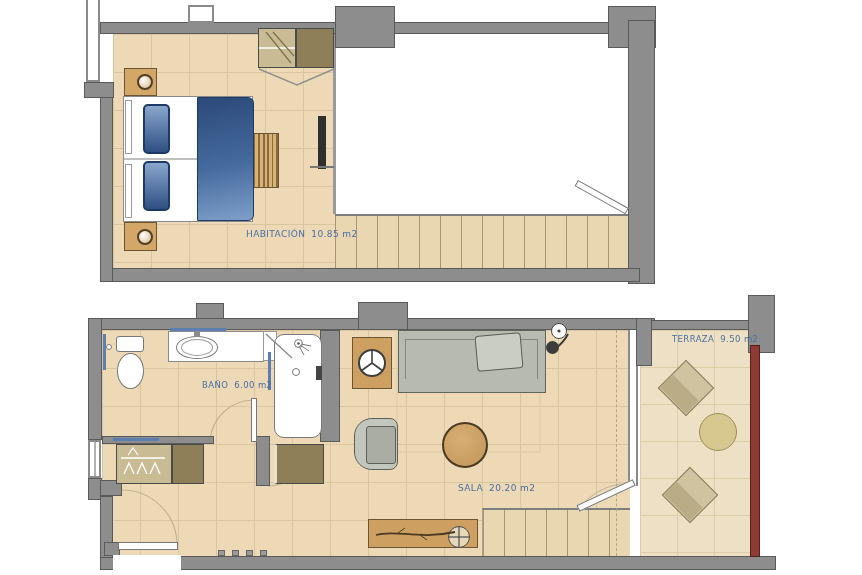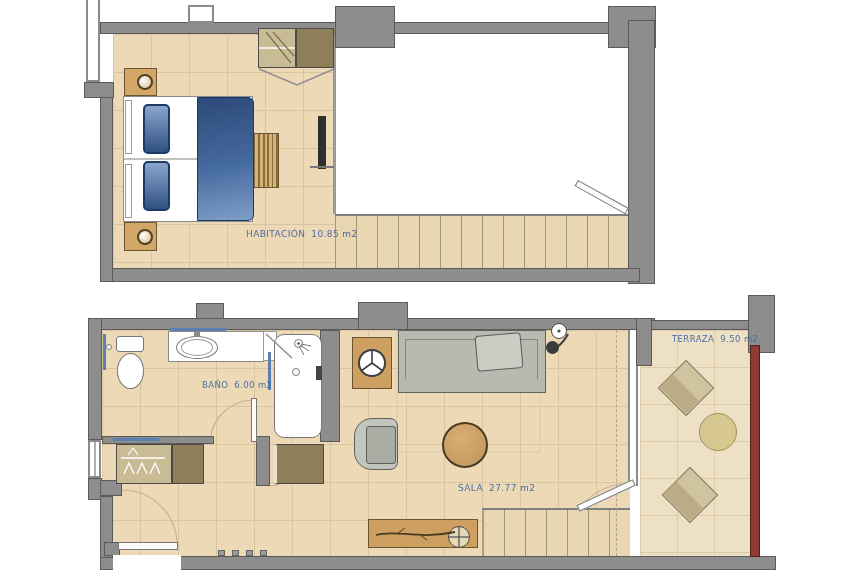--- a/index.html
+++ b/index.html
@@ -169,21 +169,21 @@
     <div class="abs" style="left:699px;top:413px;width:38px;height:38px;border-radius:50%;background:#d6c88f;border:1.5px solid #9a8f60;z-index:9;box-sizing:border-box;"></div>
     <div class="abs" style="left:670px;top:475px;width:40px;height:40px;background:#cfc3a0;border:1.5px solid #8a7f5f;transform:rotate(45deg);z-index:9;box-sizing:border-box;">
       <div class="abs" style="left:0;top:19px;width:37px;height:18px;background:#b9ac87;"></div>
     </div>
     <div class="abs" style="left:750px;top:345px;width:10px;height:212px;background:#8e3b34;border:1px solid #551f1a;z-index:9;box-sizing:border-box;"></div>
 
     <div class="label" style="left:182px;top:380px;font-size:8.5px;">
       <span>BAÑO</span><span class="area">6.00 m2</span>
     </div>
     <div class="label" style="left:438px;top:483px;">
-      <span>SALA</span><span class="area">27.77 m2</span>
+      <span>SALA</span><span class="area">20.20 m2</span>
     </div>
     <div class="label" style="left:652px;top:334px;font-size:8.5px;">
       <span>TERRAZA</span><span class="area">9.50 m2</span>
     </div>
   </div>
 
   <svg class="under" width="862" height="575" viewBox="0 0 862 575">
     <rect x="397" y="332" width="143" height="120" fill="none" stroke="#dbc9a4" stroke-width="1"></rect>
     <path d="M 254,400 A 44 44 0 0 0 210,441" fill="none" stroke="#c2b496" stroke-width="1.2"></path>
     <path d="M 122,490 A 55 55 0 0 1 177,545" fill="none" stroke="#c2b496" stroke-width="1.2"></path>

